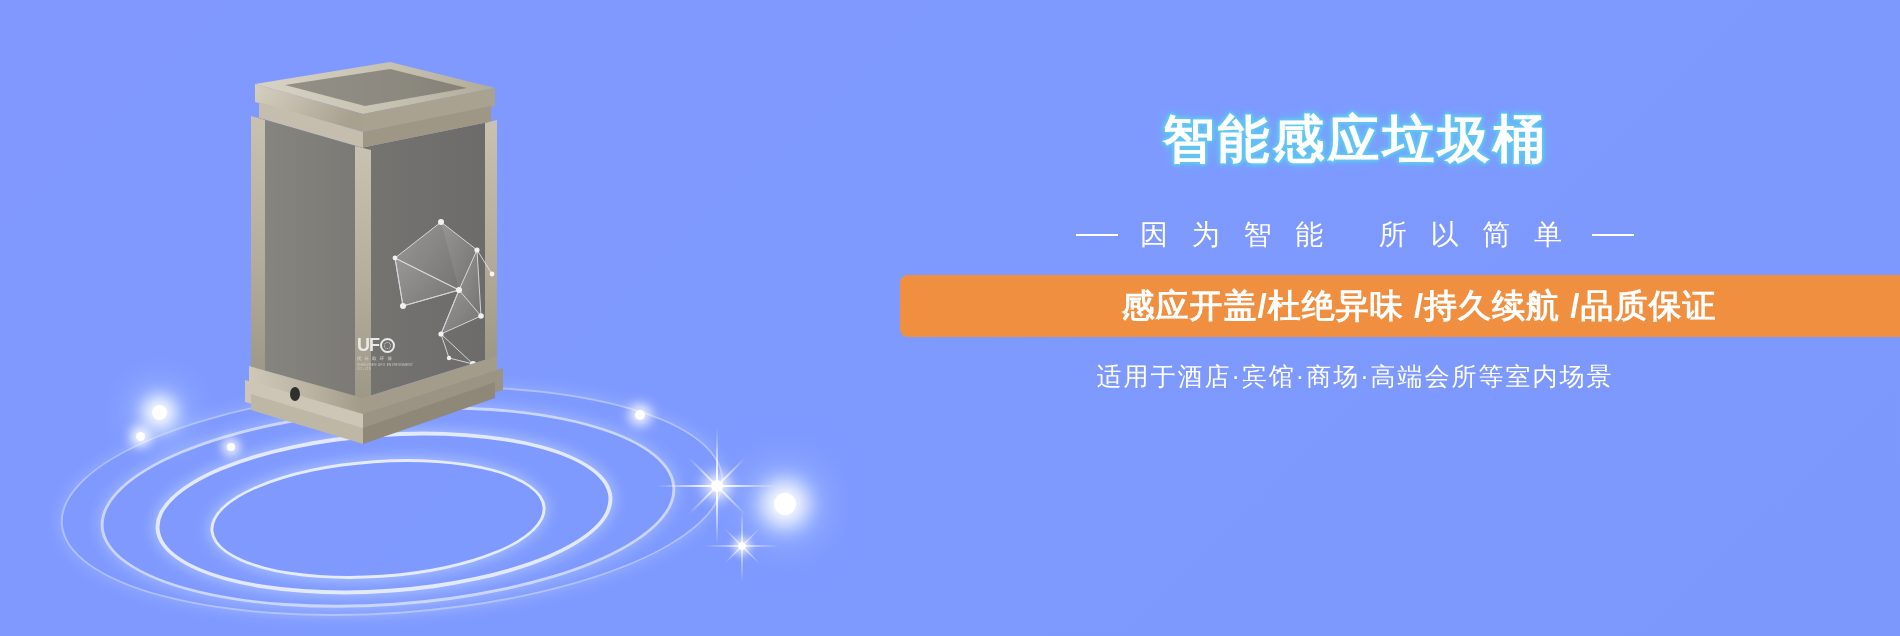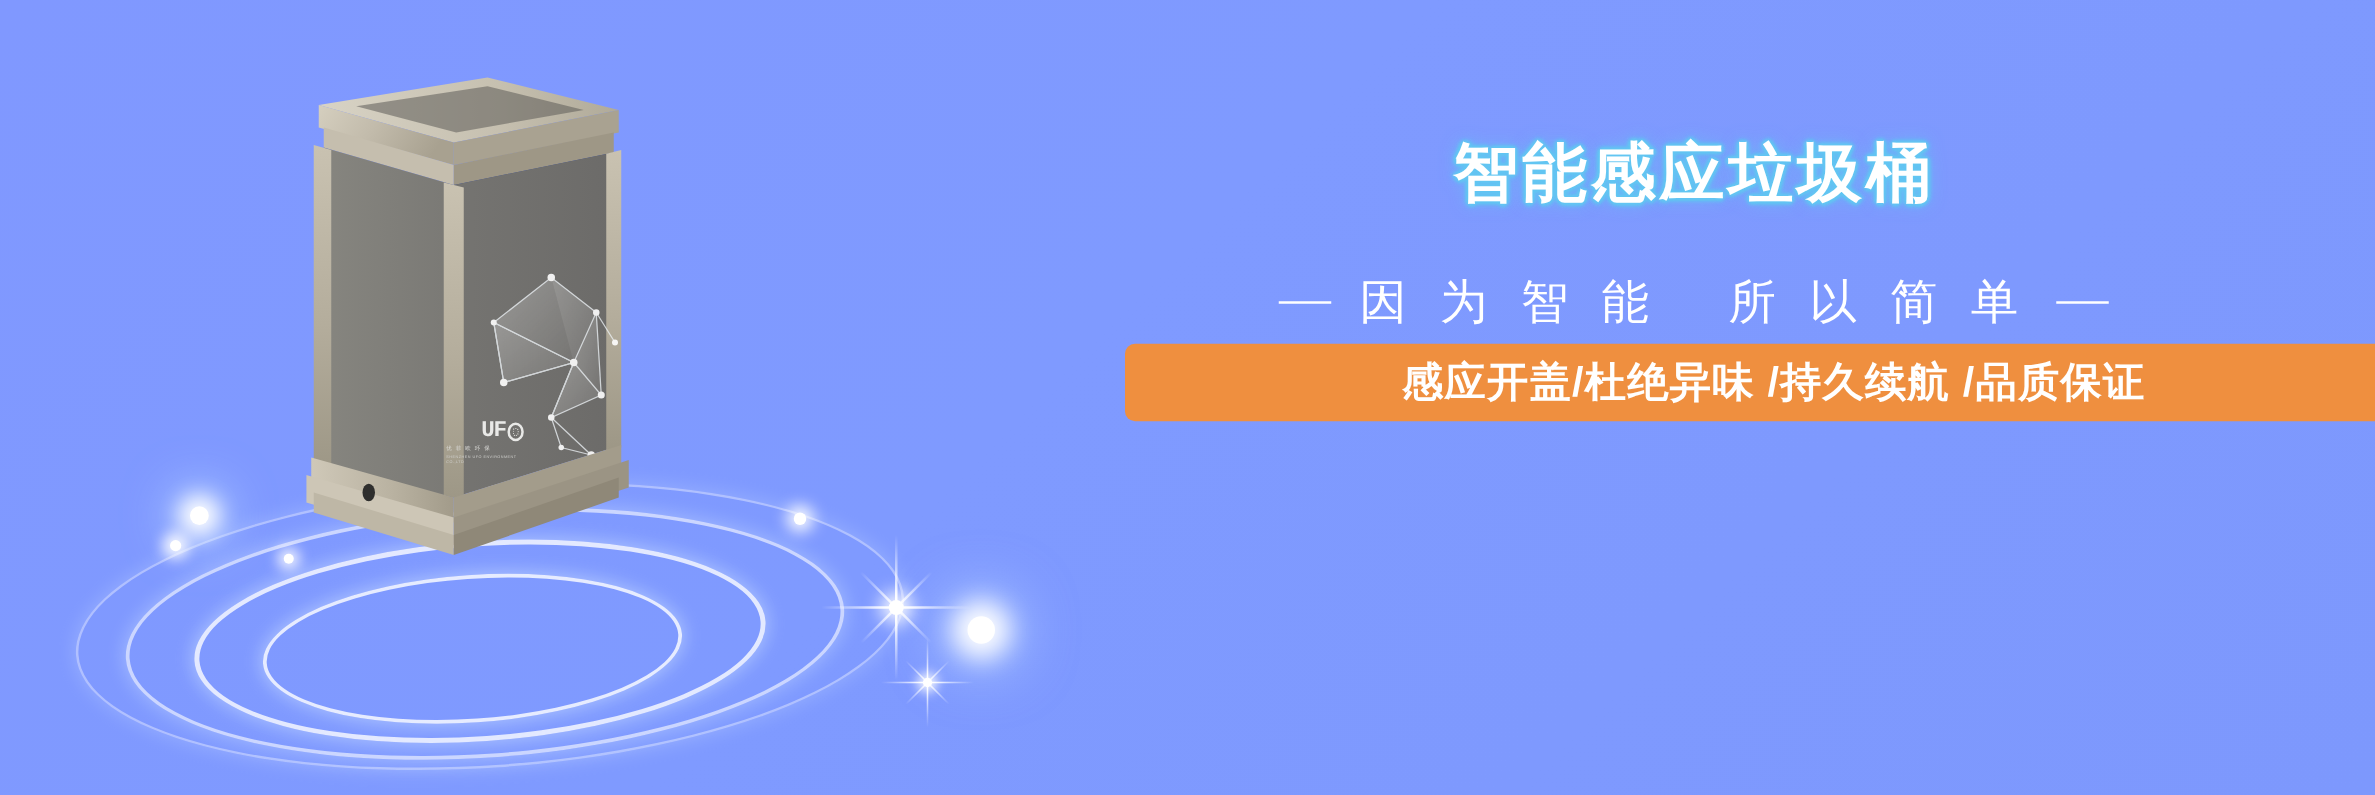--- a/index.html
+++ b/index.html
@@ -123,22 +123,21 @@
   }
   .bin-logo .mark {
     display: flex;
     align-items: center;
     gap: 1px;
     color: #e9e9e7;
     font-size: 18px;
     font-weight: 700;
     letter-spacing: -1px;
     line-height: 1;
-    font-family: Liberation Mono, monospace;
-    margin-left: 28px;
+    font-family: Liberation Sans, sans-serif;
   }
   .bin-logo .ring {
     width: 15px; height: 15px;
     border-radius: 50%;
     border: 2.5px solid #e9e9e7;
     box-sizing: border-box;
     position: relative;
   }
   .bin-logo .ring::after {
     content:"";
@@ -193,21 +192,21 @@
   .subline {
     position: absolute;
     left: 0;
     top: 216px;
     width: 950px;
     display: flex;
     align-items: center;
     justify-content: center;
     gap: 22px;
     color: #ffffff;
-    font-size: 38px;
+    font-size: 28px;
     letter-spacing: 8px;
     font-weight: 400;
   }
   .subline .dash {
     display: inline-block;
     width: 42px;
     height: 2px;
     background: #ffffff;
     flex: none;
   }
@@ -389,15 +388,16 @@
     <div class="headline">智能感应垃圾桶</div>
 
     <div class="subline">
       <span class="dash"></span>
       <span class="words">因 为 智 能   所 以 简 单</span>
       <span class="dash"></span>
     </div>
 
     <div class="pill">感应开盖/杜绝异味 /持久续航 /品质保证</div>
 
+    <div class="scene">适用于酒店·宾馆·商场·高端会所等室内场景</div>
   </div>
 
 </div>
 
 </body></html>

